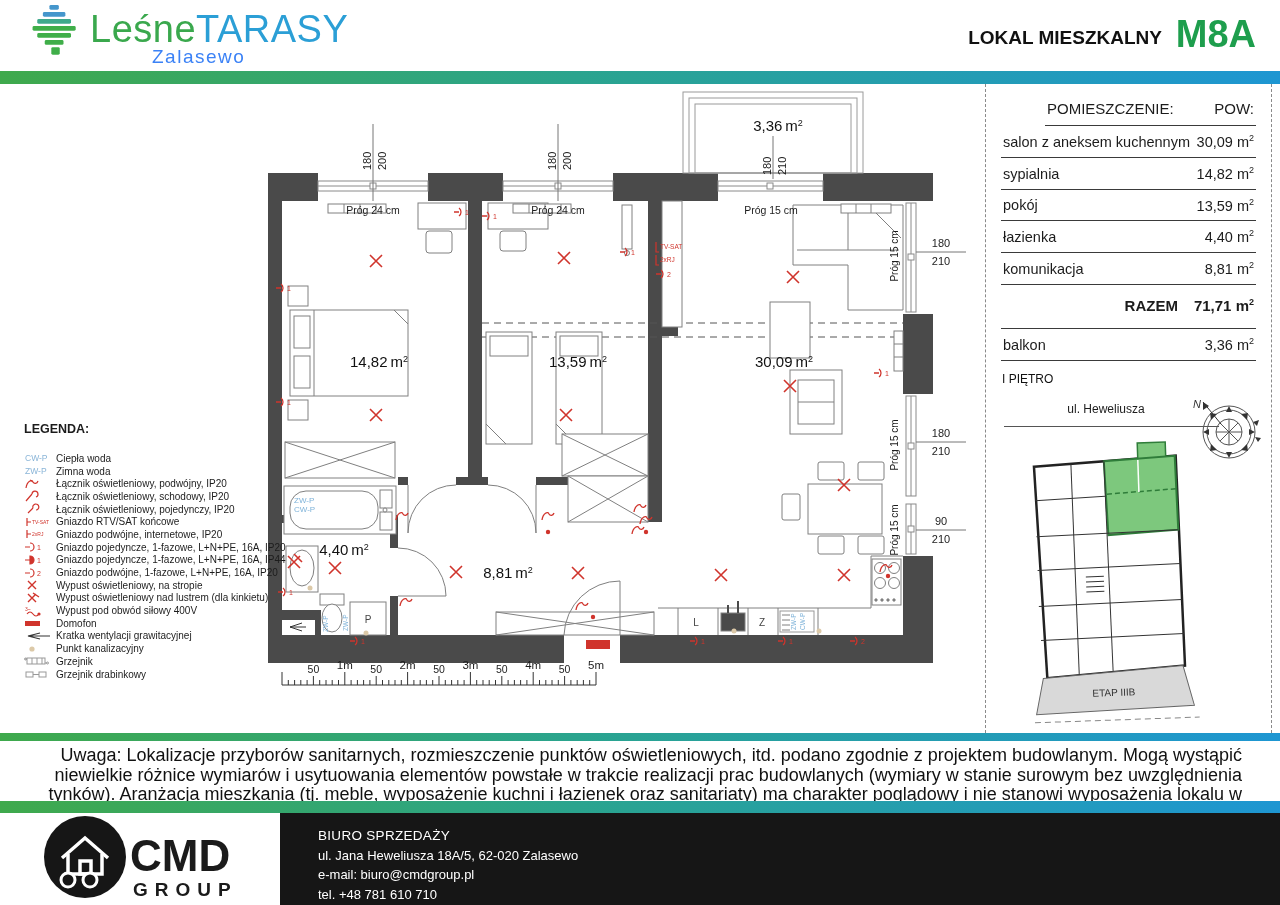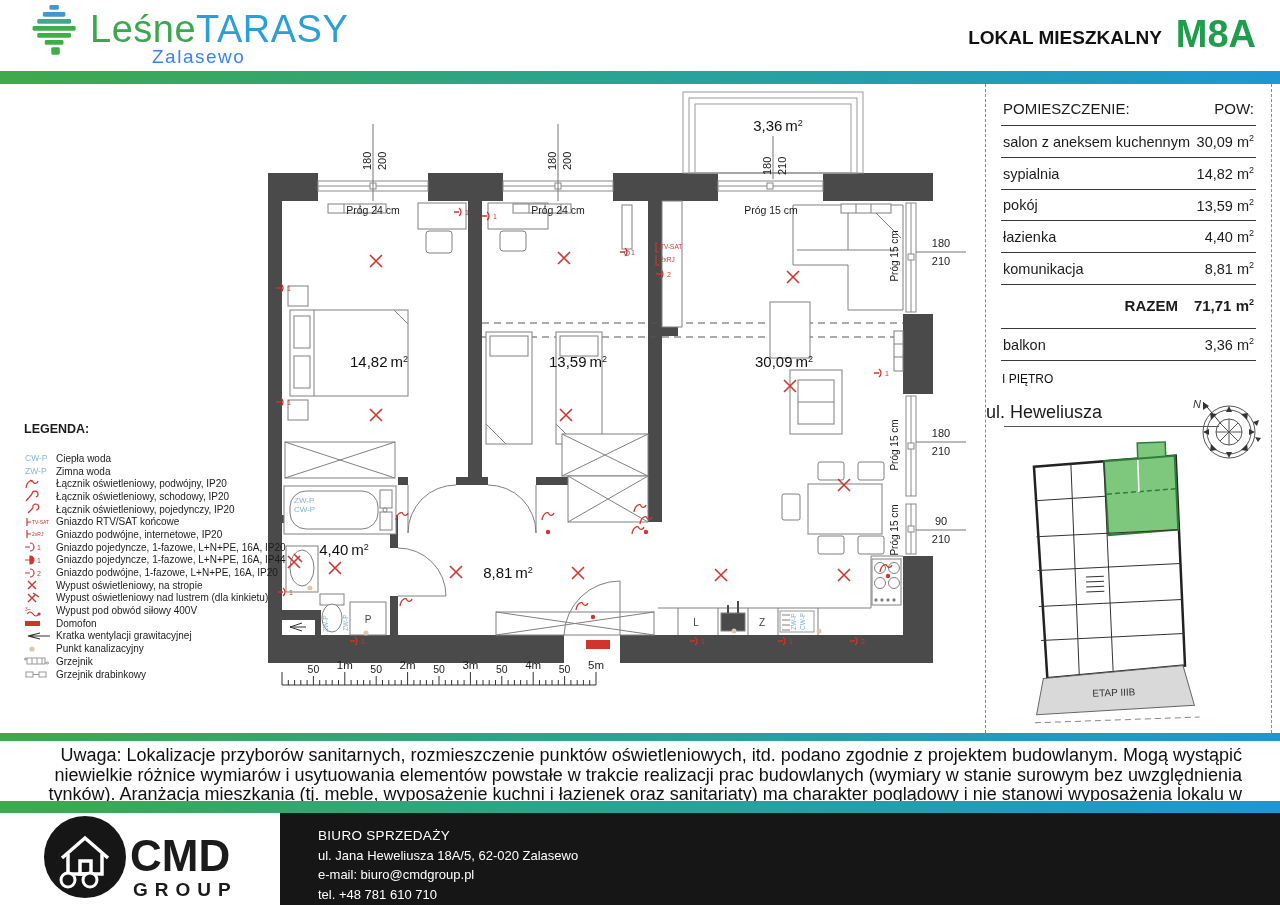--- a/index.html
+++ b/index.html
@@ -21,31 +21,31 @@
   
   .legend{position:absolute;left:24px;top:338px;width:252px;}
   .lg-title{font-size:12.5px;font-weight:bold;margin-bottom:16px;}
   .lg-row{display:flex;align-items:center;height:12.7px;}
   .lg-ic{width:32px;flex:0 0 32px;display:flex;align-items:center;}
   .lg-tx{font-size:10px;white-space:nowrap;}
   
   .rpanel{position:absolute;left:985px;top:0;width:287px;height:649px;
           border-left:1px dashed #8a8a8a;border-right:1px dashed #8a8a8a;box-sizing:border-box;}
   .atable{margin:14px 15px 0 15px;}
-  .thead{display:flex;justify-content:space-between;font-size:15px;padding:2px 2px 8px 2px;border-bottom:1px solid #3a3a3a;}
+  .thead{display:flex;justify-content:space-between;font-size:15px;padding:2px 2px 8px 2px;border-bottom:1px solid #3a3a3a;margin-left:44px;}
   .trow{display:flex;justify-content:space-between;align-items:baseline;font-size:14.5px;
         padding:7px 2px;border-bottom:1px solid #3a3a3a;}
   .tval{white-space:nowrap;}
   .trazem{display:flex;justify-content:flex-end;gap:16px;align-items:baseline;
           font-size:15px;font-weight:bold;padding:12px 2px 14px 2px;}
   .tbalkon{display:flex;justify-content:space-between;align-items:baseline;font-size:14.5px;
            padding:7px 2px;border-top:1px solid #3a3a3a;border-bottom:1px solid #3a3a3a;}
   sup{font-size:9px;}
   .floor-t{position:absolute;left:16px;top:288px;font-size:12px;color:#111;}
-  .street{position:absolute;left:0;top:318px;width:240px;font-size:18px;}
+  .street{position:absolute;left:0;top:318px;width:240px;text-align:center;font-size:12px;}
   .street-line{position:absolute;left:18px;top:342px;width:215px;border-top:1.5px solid #555;}
   .bplan{position:absolute;left:44px;top:352px;transform:rotate(-2deg);}
   .compass{position:absolute;left:205px;top:310px;}
   
   .disc{position:absolute;top:741px;left:0;width:1280px;height:60px;background:#fff;
         font-size:18px;line-height:19.5px;color:#111;text-align:right;}
   .disc .inner{padding:5px 38px 0 42px;}
   
   .footer{position:absolute;top:813px;left:0;width:1280px;height:92px;background:#fff;}
   .f-black{position:absolute;left:280px;top:0;right:0;bottom:0;background:#161616;color:#fff;}

